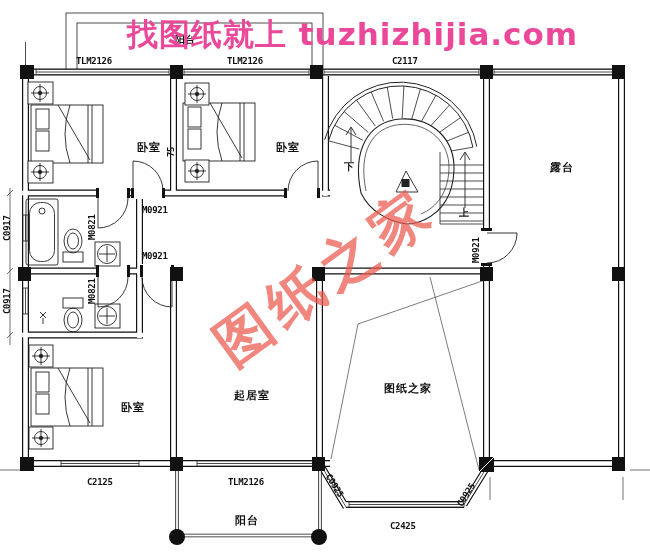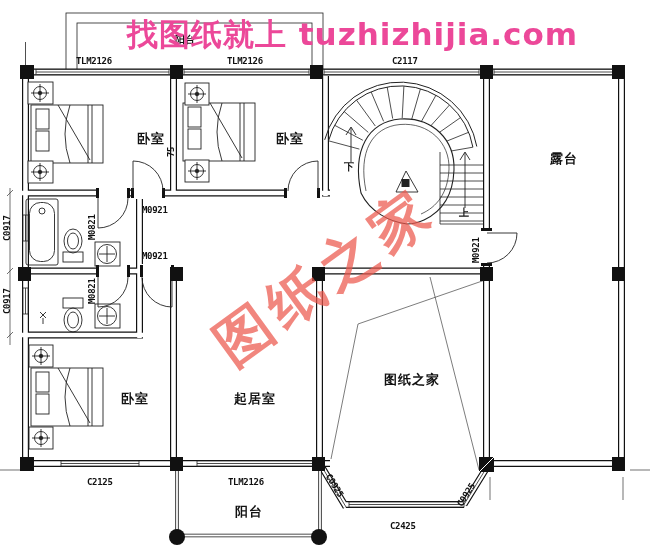--- a/index.html
+++ b/index.html
@@ -1,20 +1,20 @@
 <!DOCTYPE html>
 <html><head>
 <meta charset="utf-8">
 <style>
   html,body{margin:0;padding:0;background:#fff;}
   #canvas{position:relative;width:650px;height:556px;background:#ffffff;overflow:hidden;
           font-family:"DejaVu Sans",sans-serif;}
   #plan-svg{position:absolute;left:0;top:0;z-index:1;}
   .lbl{position:absolute;z-index:3;color:#111;white-space:nowrap;font-family:Liberation Serif, serif;}
-  .room{font-size:13px;font-weight:600;letter-spacing:1px;}
+  .room{font-size:11px;font-weight:600;letter-spacing:1px;margin-top:10px;}
   .room-sm{font-size:10px;font-weight:600;}
   .dim{font-family:"DejaVu Sans Mono",monospace;font-size:9px;font-weight:700;letter-spacing:-0.3px;}
   .rot-90{transform:rotate(-90deg);transform-origin:0 0;}
   .rot45{transform:rotate(58deg);transform-origin:0 0;}
   .rot-45{transform:rotate(-58deg);transform-origin:0 0;}
   .stair-txt{font-size:10px;font-weight:600;}
   #wm-banner{position:absolute;left:127px;top:14px;z-index:6;font-size:31px;font-weight:700;
              letter-spacing:1px;white-space:nowrap;}
   #wm-diagonal{position:absolute;left:196px;top:246px;width:264px;z-index:6;font-size:56px;
                font-weight:700;letter-spacing:8px;line-height:1;transform:rotate(-36deg);
@@ -218,21 +218,21 @@
     <path d="M479,472 L494,457" stroke="#fff" stroke-width="1"></path>
     <circle cx="177" cy="537" r="8"></circle>
     <circle cx="319" cy="537" r="8"></circle>
   </g>
 </svg>
 
 <div class="lbl room" style="left:137px;top:130px">卧室</div>
 <div class="lbl room" style="left:276px;top:130px">卧室</div>
 <div class="lbl room" style="left:121px;top:390px">卧室</div>
 <div class="lbl room" style="left:550px;top:150px">露台</div>
-<div class="lbl room" style="left:234px;top:390px">起居室</div>
+<div class="lbl room" style="left:234px;top:378px">起居室</div>
 <div class="lbl room" style="left:384px;top:371px">图纸之家</div>
 <div class="lbl room" style="left:235px;top:503px">阳台</div>
 <div class="lbl room-sm" style="left:175px;top:33px">阳台</div>
 <div class="lbl stair-txt" style="left:459px;top:206px">上</div>
 <div class="lbl stair-txt" style="left:344px;top:160px">下</div>
 
 <div class="lbl dim" style="left:76px;top:56px">TLM2126</div>
 <div class="lbl dim" style="left:227px;top:56px">TLM2126</div>
 <div class="lbl dim" style="left:392px;top:56px">C2117</div>
 <div class="lbl dim rot-90" style="left:2px;top:241px">C0917</div>

